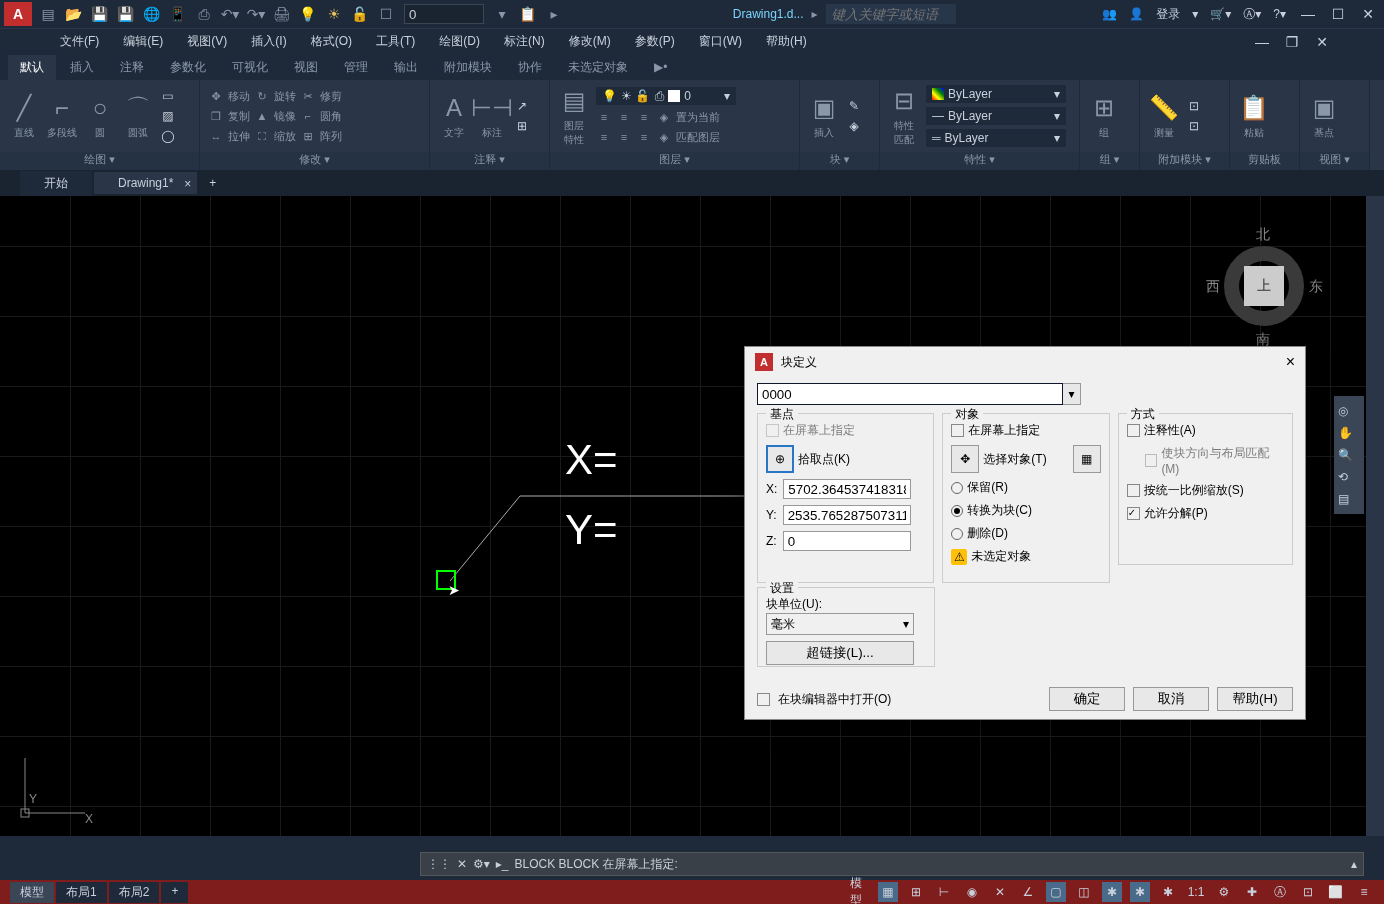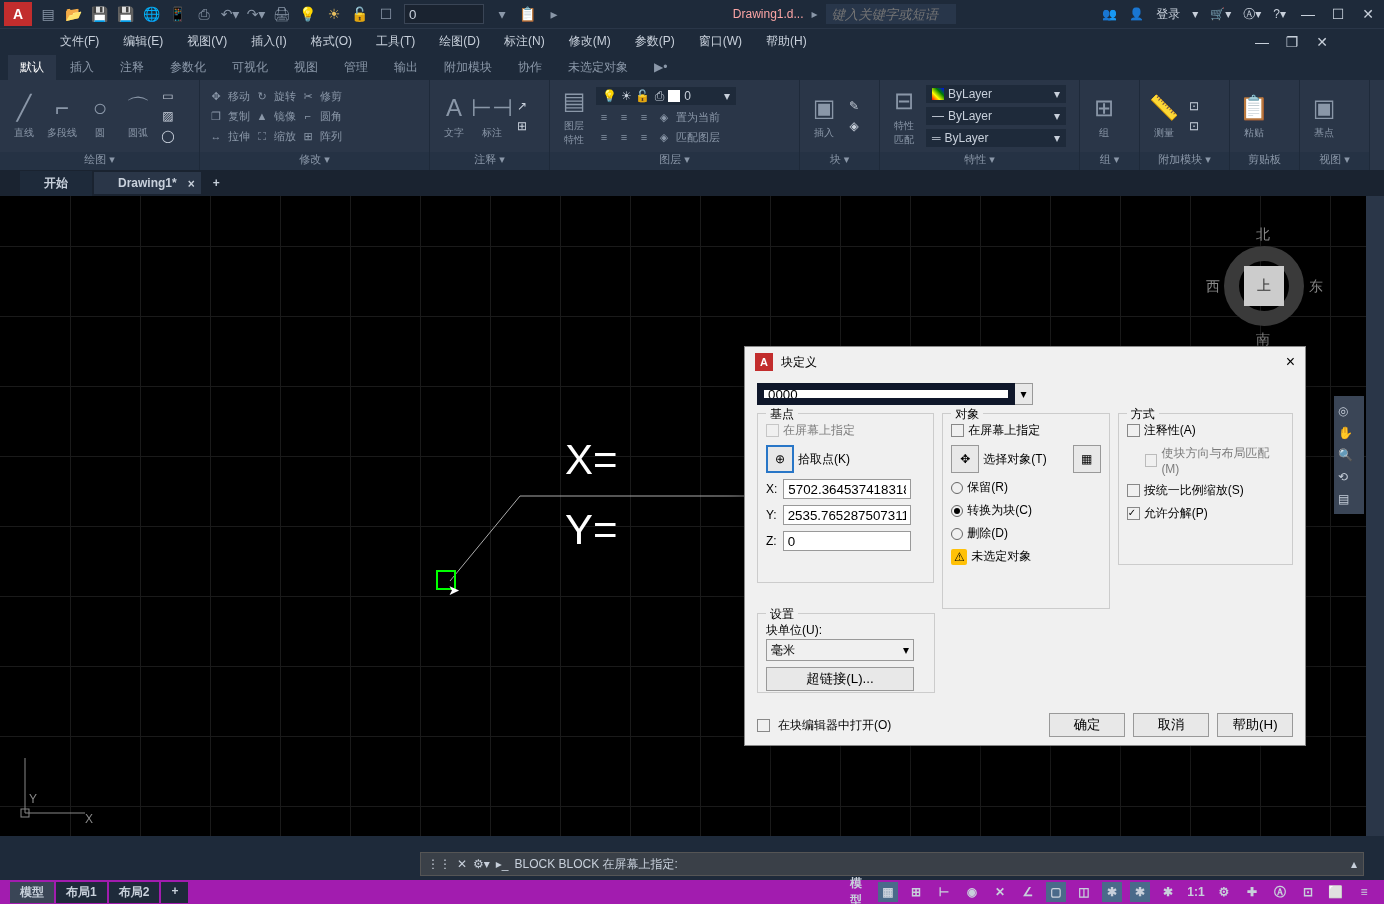--- a/index.html
+++ b/index.html
@@ -5,21 +5,21 @@
 * { margin: 0; padding: 0; box-sizing: border-box; font-family: "Microsoft YaHei", Arial, sans-serif; }
 body { width: 1384px; height: 904px; background: #1e2a3a; color: #c8d0db; font-size: 12px; overflow: hidden; position: relative; }
 
 
 .titlebar { height: 28px; background: #1e2a3a; display: flex; align-items: center; padding: 0 4px; }
 .logo { width: 28px; height: 24px; background: #c22d2d; color: #fff; font-weight: bold; display: flex; align-items: center; justify-content: center; font-size: 14px; margin-right: 8px; }
 .qat { display: flex; gap: 10px; align-items: center; }
 .qat-icon { width: 16px; height: 16px; color: #8a97a8; display: flex; align-items: center; justify-content: center; font-size: 14px; }
 .layer-input { background: #1a2330; border: 1px solid #3a4556; width: 80px; height: 20px; color: #c8d0db; padding: 0 4px; }
 .title-center { flex: 1; display: flex; justify-content: center; align-items: center; gap: 8px; }
-.doc-name { color: #fca5a5; margin-left: 24px; }
+.doc-name { color: #7dd3fc; margin-left: 24px; }
 .search-box { background: #28364a; border: none; width: 130px; height: 20px; color: #8a97a8; padding: 0 6px; font-style: italic; }
 .login-area { display: flex; gap: 12px; align-items: center; color: #c8d0db; }
 .win-controls { display: flex; gap: 6px; margin-left: 10px; }
 .win-btn { width: 24px; height: 20px; display: flex; align-items: center; justify-content: center; font-size: 14px; }
 
 
 .menubar { height: 26px; background: #1e2a3a; display: flex; align-items: center; padding: 0 50px; gap: 4px; border-top: 1px solid #2a3648; }
 .menu-item { padding: 2px 10px; color: #c8d0db; }
 
 
@@ -35,21 +35,21 @@
 .big-btn { display: flex; flex-direction: column; align-items: center; gap: 2px; color: #8a97a8; font-size: 10px; }
 .big-icon { width: 32px; height: 32px; display: flex; align-items: center; justify-content: center; font-size: 24px; }
 .small-col { display: flex; flex-direction: column; gap: 4px; }
 .small-row { display: flex; gap: 4px; align-items: center; color: #8a97a8; font-size: 11px; }
 .small-icon { width: 16px; height: 16px; display: flex; align-items: center; justify-content: center; }
 .bylayer-row { display: flex; align-items: center; gap: 4px; background: #1e2a3a; padding: 2px 6px; width: 140px; }
 .color-sq { width: 12px; height: 12px; background: #fff; }
 
 
 .file-tabs { height: 26px; background: #1a2330; display: flex; align-items: center; padding: 0 20px; }
-.file-tab { padding: 4px 24px; background: #1e2a3a; color: #c8d0db; margin-right: 2px; position: relative; font-weight: bold; }
+.file-tab { padding: 4px 24px; background: #1e2a3a; color: #c8d0db; margin-right: 2px; position: relative; }
 .file-tab.active { background: #2a3648; }
 .tab-close { position: absolute; right: 6px; top: 5px; font-size: 12px; }
 
 
 .canvas { position: relative; height: 640px; background: #000; overflow: hidden; }
 .grid-line-v { position: absolute; width: 1px; height: 100%; background: #1a1a1a; }
 .grid-line-h { position: absolute; height: 1px; width: 100%; background: #1a1a1a; }
 .viewcube { position: absolute; right: 60px; top: 30px; width: 120px; height: 120px; }
 .vc-center { position: absolute; left: 40px; top: 40px; width: 40px; height: 40px; background: #ccc; display: flex; align-items: center; justify-content: center; color: #333; font-size: 14px; }
 .vc-ring { position: absolute; left: 20px; top: 20px; width: 80px; height: 80px; border: 15px solid #3a3a3a; border-radius: 50%; }
@@ -62,27 +62,27 @@
 .ucs-x { position: absolute; bottom: 0px; left: 70px; }
 .nav-bar { position: absolute; right: 20px; top: 200px; width: 30px; background: #3a4556; display: flex; flex-direction: column; gap: 8px; padding: 8px 4px; }
 
 
 .dialog { position: absolute; left: 744px; top: 346px; width: 562px; background: #f0f0f0; border: 1px solid #888; box-shadow: 0 4px 20px rgba(0,0,0,0.5); color: #000; font-size: 12px; }
 .dlg-title { height: 30px; display: flex; align-items: center; padding: 0 10px; }
 .dlg-logo { width: 18px; height: 18px; background: #c22d2d; color: #fff; font-weight: bold; font-size: 11px; display: flex; align-items: center; justify-content: center; margin-right: 8px; }
 .dlg-close { margin-left: auto; font-size: 16px; }
 .dlg-body { padding: 6px 12px 12px; }
 .dlg-row { margin-bottom: 4px; }
-.name-input { width: 258px; height: 22px; border: 7px solid #0f172a; padding: 0 4px; }
+.name-input { width: 306px; height: 22px; border: 1px solid #0f172a; padding: 0 4px; }
 .name-dd { width: 18px; height: 22px; border: 1px solid #999; border-left: none; background: #e8e8e8; display: inline-flex; align-items: center; justify-content: center; vertical-align: top; }
 .dlg-cols { display: flex; gap: 8px; margin-top: 8px; }
 .fieldset { border: 1px solid #ccc; padding: 8px; position: relative; }
 .fieldset-title { position: absolute; top: -8px; left: 8px; background: #f0f0f0; padding: 0 4px; font-size: 12px; }
 .fs1 { width: 178px; height: 170px; }
-.fs2 { width: 168px; height: 196px; }
+.fs2 { width: 168px; height: 170px; }
 .fs3 { width: 176px; height: 152px; }
 .chk-row { display: flex; align-items: center; gap: 4px; margin-bottom: 6px; }
 .chk { width: 13px; height: 13px; border: 1px solid #888; }
 .chk.checked::after { content: "✓"; font-size: 10px; position: relative; top: -3px; }
 .radio { width: 12px; height: 12px; border: 1px solid #666; border-radius: 50%; display: inline-block; position: relative; }
 .radio.checked::after { content: ""; position: absolute; left: 2px; top: 2px; width: 6px; height: 6px; background: #000; border-radius: 50%; }
 .btn-icon { width: 28px; height: 28px; border: 1px solid #999; background: #e8e8e8; display: inline-flex; align-items: center; justify-content: center; }
 .btn-icon.blue { border: 2px solid #2876c7; }
 .coord-row { display: flex; align-items: center; gap: 6px; margin-bottom: 6px; }
 .coord-input { width: 128px; height: 20px; border: 1px solid #999; padding: 0 4px; }
@@ -94,21 +94,21 @@
 .hyperlink-btn { width: 148px; height: 24px; border: 1px solid #999; background: #e8e8e8; margin-top: 6px; }
 .desc-area { width: 326px; height: 56px; border: 1px solid #999; background: #fff; position: relative; }
 .scroll-track { position: absolute; right: 0; top: 0; width: 16px; height: 100%; background: #e8e8e8; }
 .dlg-footer { display: flex; align-items: center; padding: 8px 12px; gap: 8px; }
 .dlg-btn { width: 76px; height: 24px; border: 1px solid #999; background: #e8e8e8; }
 
 
 .cmdline { position: absolute; left: 420px; bottom: 28px; right: 20px; height: 24px; background: #3a4048; display: flex; align-items: center; padding: 0 6px; gap: 6px; color: #c8d0db; border: 1px solid #555; }
 
 
-.statusbar { position: absolute; left: 0; bottom: 0; right: 0; height: 24px; background: #a21caf; display: flex; align-items: center; font-weight: bold; }
+.statusbar { position: absolute; left: 0; bottom: 0; right: 0; height: 24px; background: #7f1d1d; display: flex; align-items: center; }
 .layout-tabs { display: flex; gap: 2px; padding: 0 10px; }
 .layout-tab { padding: 2px 10px; background: #1e2a3a; }
 .layout-tab.active { background: #3a4556; }
 .status-right { margin-left: auto; display: flex; align-items: center; gap: 8px; padding: 0 10px; }
 .status-icon { width: 20px; height: 20px; display: flex; align-items: center; justify-content: center; }
 .status-icon.active { background: #4a6a8a; }
 </style>
 </head>
 <body>
 

